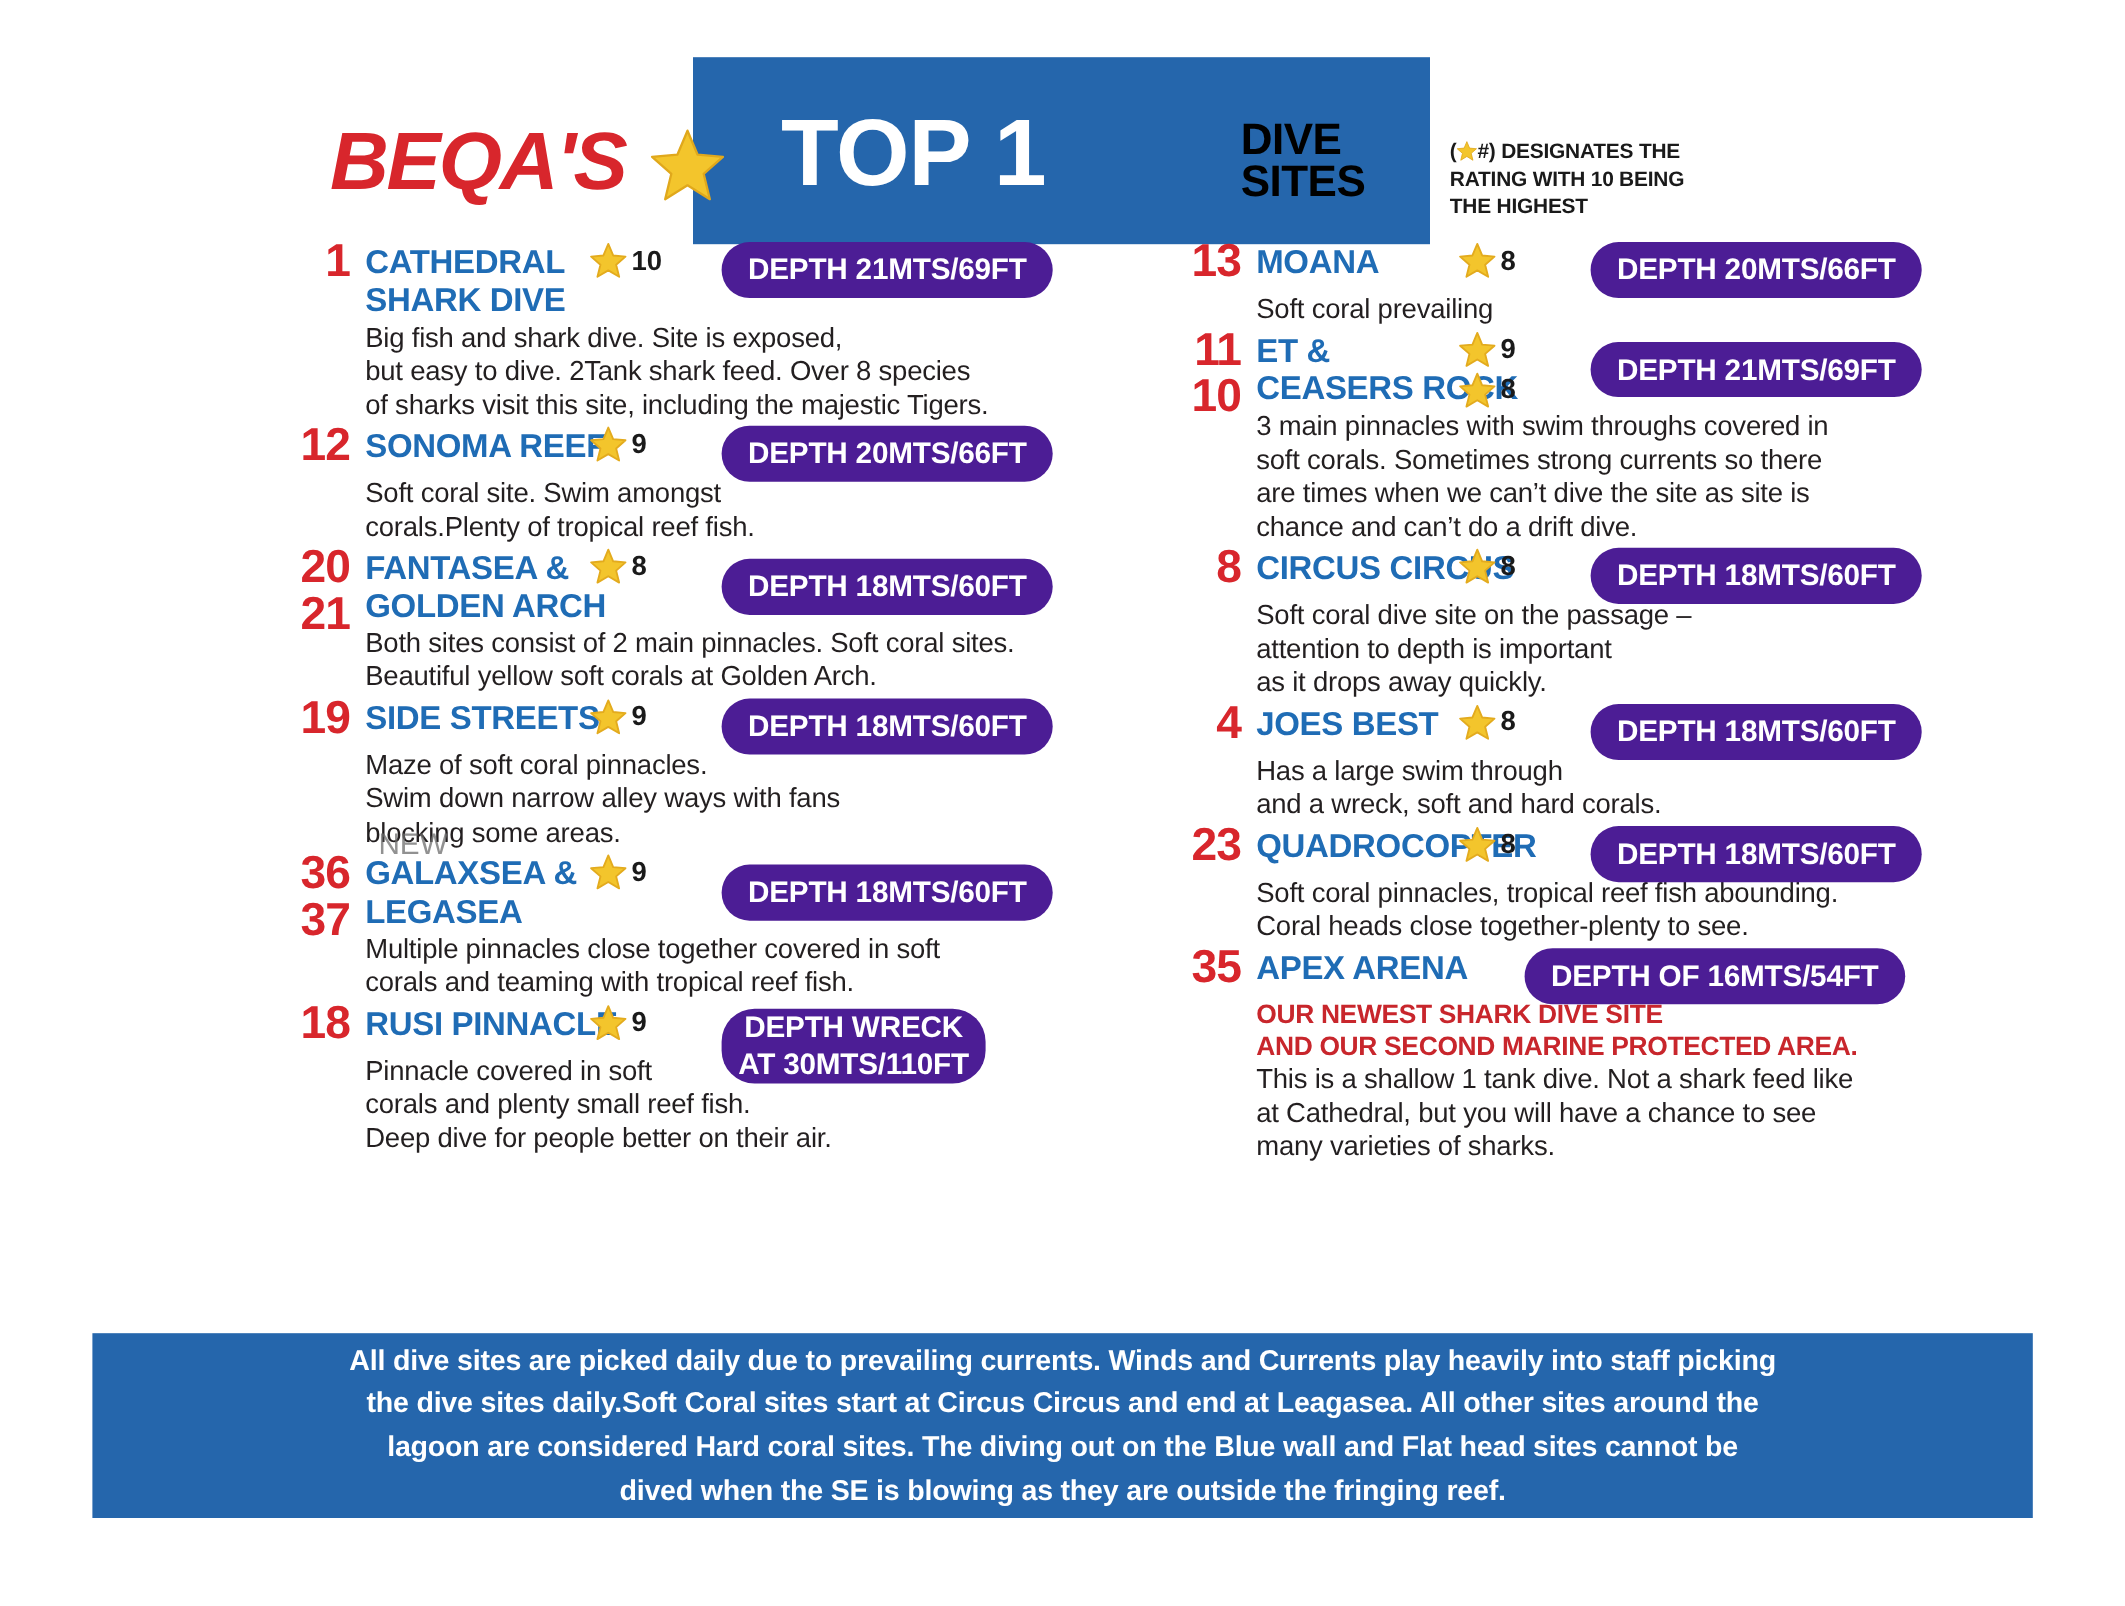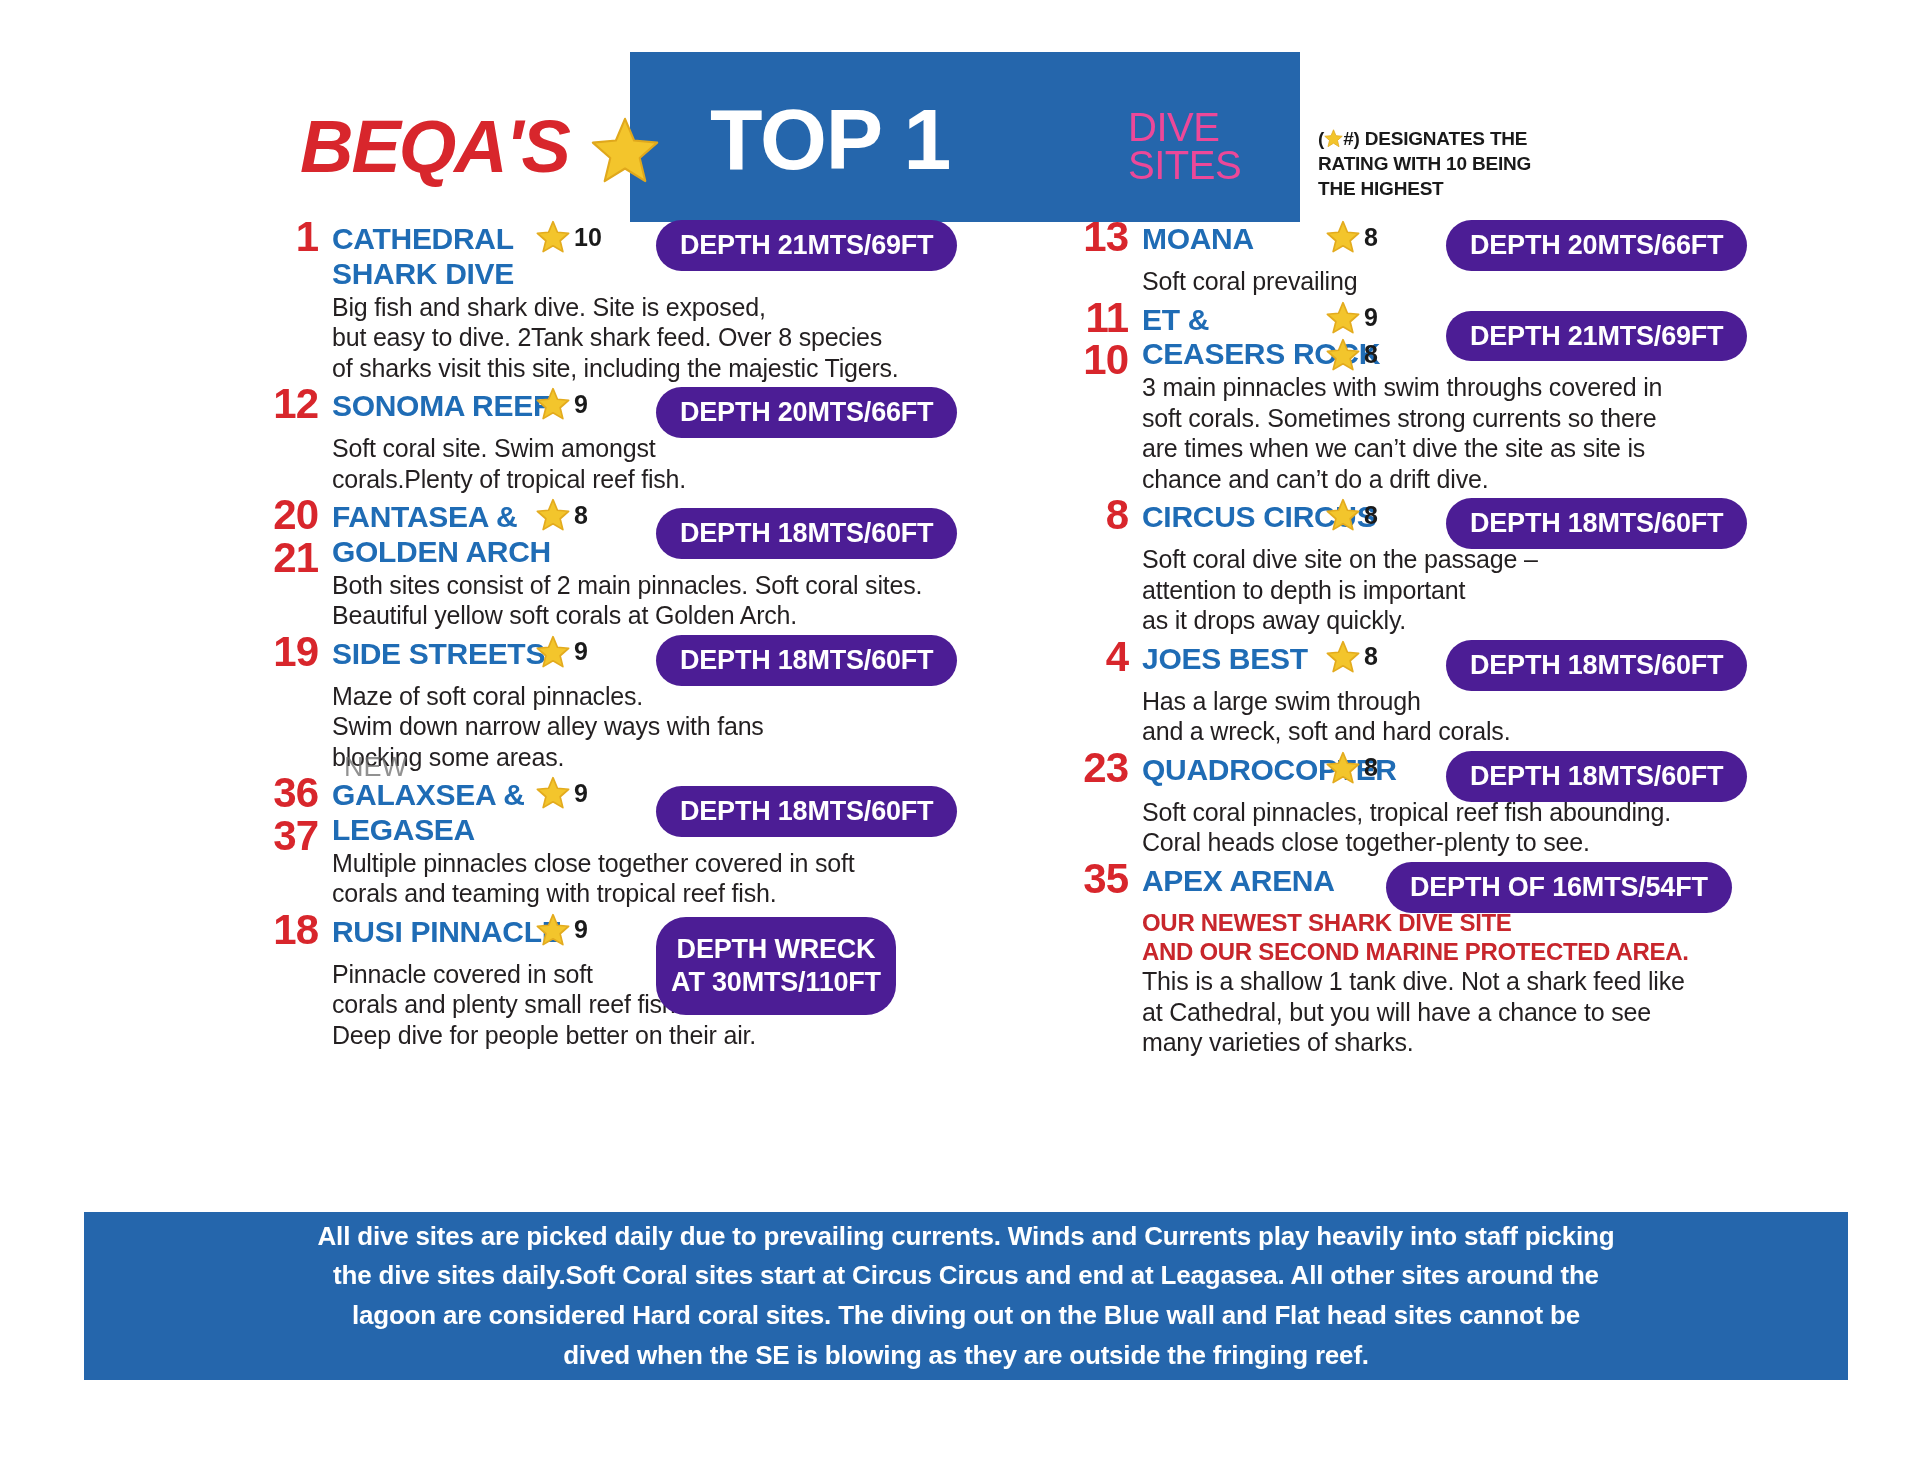--- a/index.html
+++ b/index.html
@@ -57,22 +57,22 @@
     color: #ffffff;
     line-height: 1;
     letter-spacing: -1px;
     white-space: nowrap;
   }
   .divesites {
     position: absolute;
     left: 1128px;
     top: 108px;
     font-size: 40px;
-    font-weight: normal;
-    color: #ec4899;
+    font-weight: bold;
+    color: #000000;
     line-height: 0.95;
     letter-spacing: -0.5px;
   }
   .legend {
     position: absolute;
     left: 1318px;
     top: 126px;
     font-size: 19px;
     font-weight: bold;
     color: #1a1a1a;
@@ -154,21 +154,21 @@
     color: #ffffff;
     border-radius: 30px;
     font-size: 27px;
     font-weight: bold;
     letter-spacing: -0.2px;
     text-align: center;
     padding: 9px 24px;
     line-height: 1.22;
     white-space: nowrap;
   }
-  .pill.two-line { white-space: normal; width: 220px; padding: 16px 10px; }
+  .pill.two-line { white-space: normal; width: 220px; padding: 1px 10px; }
 
   .desc {
     margin-left: 96px;
     font-size: 25px;
     line-height: 1.22;
     color: #231f20;
     letter-spacing: -0.2px;
   }
   .desc div { white-space: nowrap; }
   .desc .redline {

